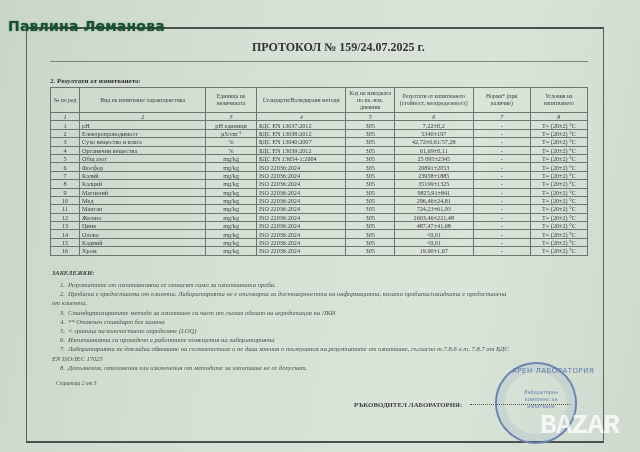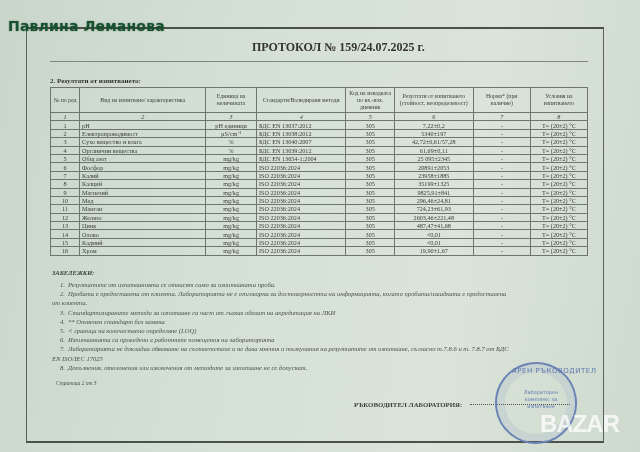--- a/index.html
+++ b/index.html
@@ -42,21 +42,21 @@
   .page { position:absolute; left:56px; top:380px; font-size:5.5px; font-style:italic; color:#4a504a; }
   .signer { position:absolute; left:354px; top:401px; font-size:6.8px; font-weight:bold; color:#3a3f3a; }
   .dots { position:absolute; left:470px; top:404px; width:100px; border-bottom:1px dotted #555; }
   .stamp {
     position:absolute; left:495px; top:362px; width:78px; height:78px; border-radius:50%;
     border:2px solid #6b83b5; box-shadow: inset 0 0 0 8px rgba(110,135,190,0.12);
     transform: rotate(-8deg);
   }
   .stamp-top { position:absolute; left:512px; top:367px; font-family:"DejaVu Sans", sans-serif; font-size:7px; color:#6079b0; letter-spacing:0.5px; }
   .stamp-inner { position:absolute; left:515px; top:389px; width:52px; font-family:"DejaVu Sans", sans-serif; font-size:5px; color:#6079b0; text-align:center; line-height:7px; }
-  .logo { position:absolute; left:540px; top:410px; font-family:Liberation Sans, sans-serif; font-size:24px; font-weight:bold; color:rgba(255,255,255,0.75); letter-spacing:-1px; }
+  .logo { position:absolute; left:540px; top:410px; font-family:Liberation Mono, monospace; font-size:28px; font-weight:bold; color:rgba(255,255,255,0.75); letter-spacing:-1px; }
 </style>
 </head>
 <body>
 
 <div class="frame"></div>
 <div class="watermark">Павлина Леманова</div>
 <div class="title">ПРОТОКОЛ №  159/24.07.2025 г.</div>
 <div class="title-rule"></div>
 <div class="section">2.  Резултати от изпитването:</div>
 
@@ -256,15 +256,15 @@
     <span class="n"><span class="num">5.</span><span>&lt; граница на количествено определяне (LOQ)</span></span>
     <span class="n"><span class="num">6.</span><span>Изпитванията са проведени в работните помещения на лабораторията</span></span>
     <span class="n"><span class="num">7.</span><span>Лабораторията не докладва обявяване на съответствие и не дава мнения и тълкувания на резултатите от изпитване, съгласно т.7.8.6 и т. 7.8.7 от БДС</span><span class="cont">EN ISO/IEC 17025</span></span>
     <span class="n"><span class="num">8.</span><span>Допълнения, отклонения или изключения от методите за изпитване не се допускат.</span></span>
   </div>
 
 <div class="page">Страница 2 от 3</div>
 <div class="signer">РЪКОВОДИТЕЛ ЛАБОРАТОРИЯ:</div>
 <div class="dots"></div>
 <div class="stamp"></div>
-<div class="stamp-top">АРЕН РЪКОВОДИТЕЛ</div>
+<div class="stamp-top">АРЕН ЛАБОРАТОРИЯ</div>
 <div class="stamp-inner">Лабораторен комплекс за изпитване</div>
 <div class="logo">BAZAR</div>
 
 </body></html>

